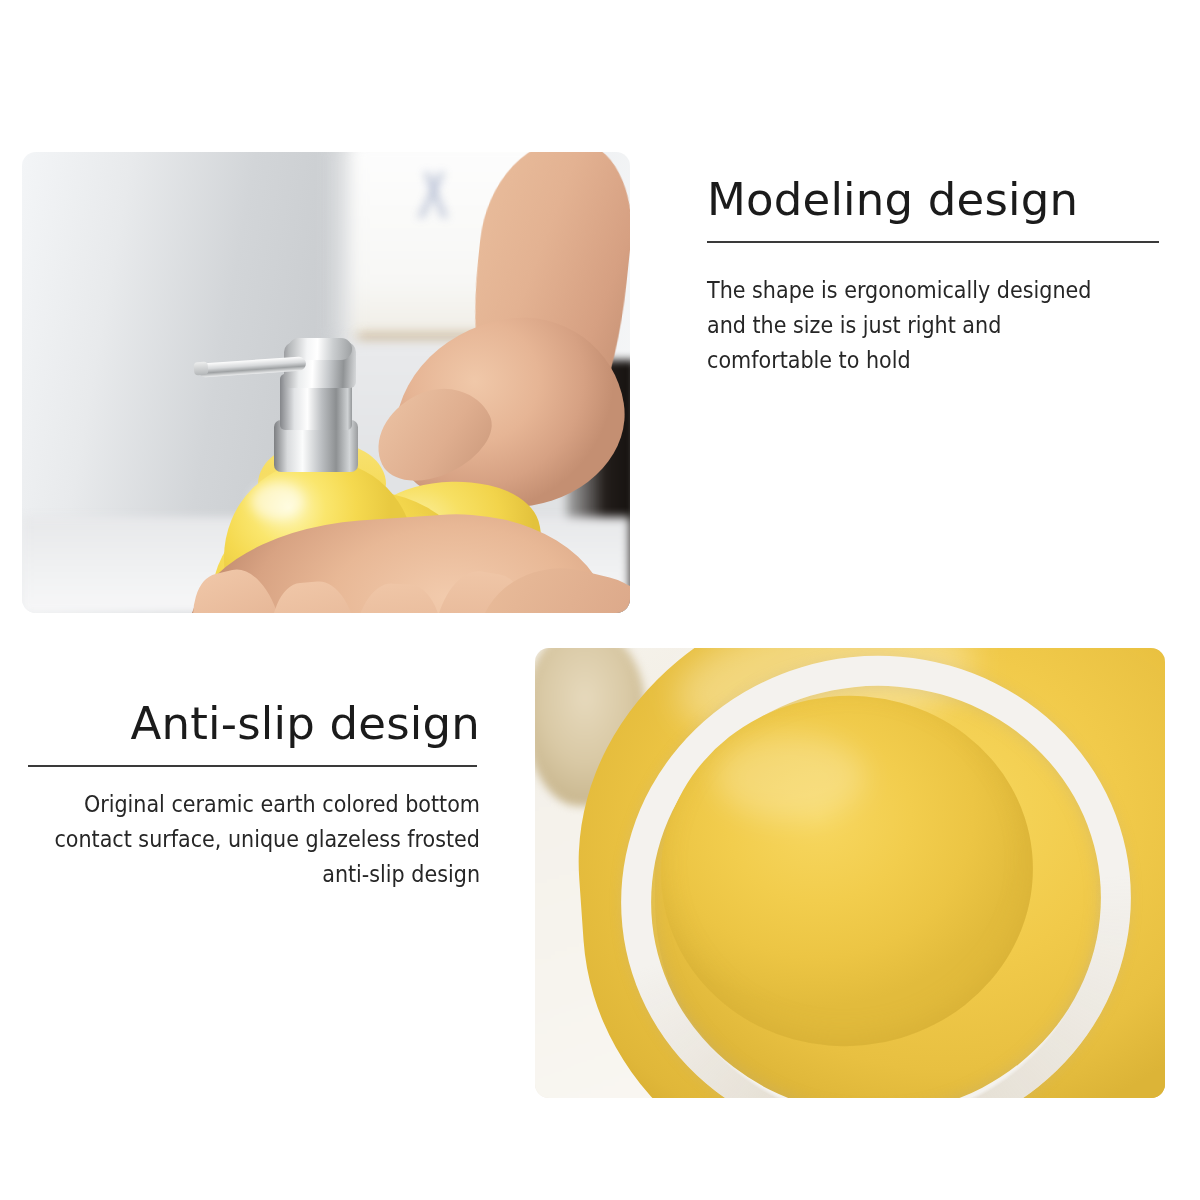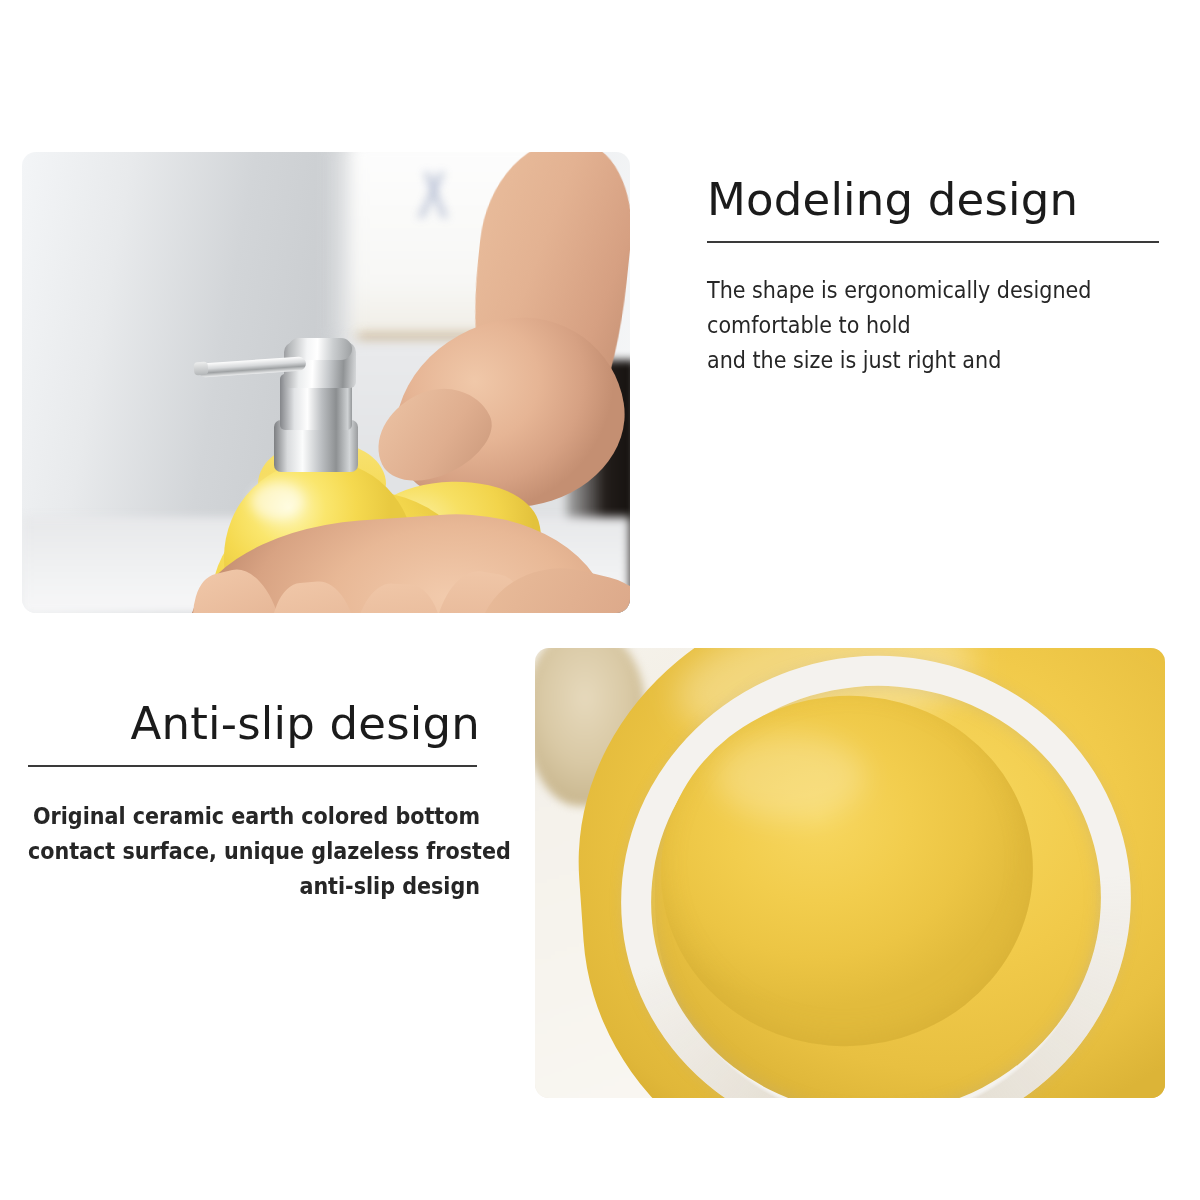--- a/index.html
+++ b/index.html
@@ -147,21 +147,21 @@
   .body-text{font-family:"Liberation Sans Narrow","DejaVu Sans Condensed","Liberation Sans",sans-serif;
     font-size:23px;line-height:1.52;color:#262626;font-stretch:condensed;}
   .body-text div{white-space:nowrap;}
 
   #block-modeling{left:707px;top:176px;width:462px;}
   #block-modeling .rule{width:452px;}
   #block-modeling .body-text{margin-top:30px;}
 
   #block-antislip{left:28px;top:700px;width:452px;text-align:right;}
   #block-antislip .rule{width:449px;}
-  #block-antislip .body-text{margin-top:32px;font-weight:bold;}
+  #block-antislip .body-text{margin-top:20px;}
 </style>
 </head>
 <body>
 
 <div class="canvas">
 
   <div class="photo" id="photo-hands">
     <div class="wall-frame"></div>
     <div class="wall-scribble"></div>
     <div class="wall-frame-line"></div>
@@ -196,22 +196,22 @@
     <div class="finger f4"></div>
 
     <div class="wrist"></div>
   </div>
 
   <div class="block" id="block-modeling">
     <div class="heading">Modeling design</div>
     <div class="rule"></div>
     <div class="body-text">
       <div>The shape is ergonomically designed</div>
+      <div>and the size is just right and</div>
       <div>comfortable to hold</div>
-      <div>and the size is just right and</div>
     </div>
   </div>
 
   <div class="block" id="block-antislip">
     <div class="heading">Anti-slip design</div>
     <div class="rule"></div>
     <div class="body-text">
       <div>Original ceramic earth colored bottom</div>
       <div>contact surface, unique glazeless frosted</div>
       <div>anti-slip design</div>

